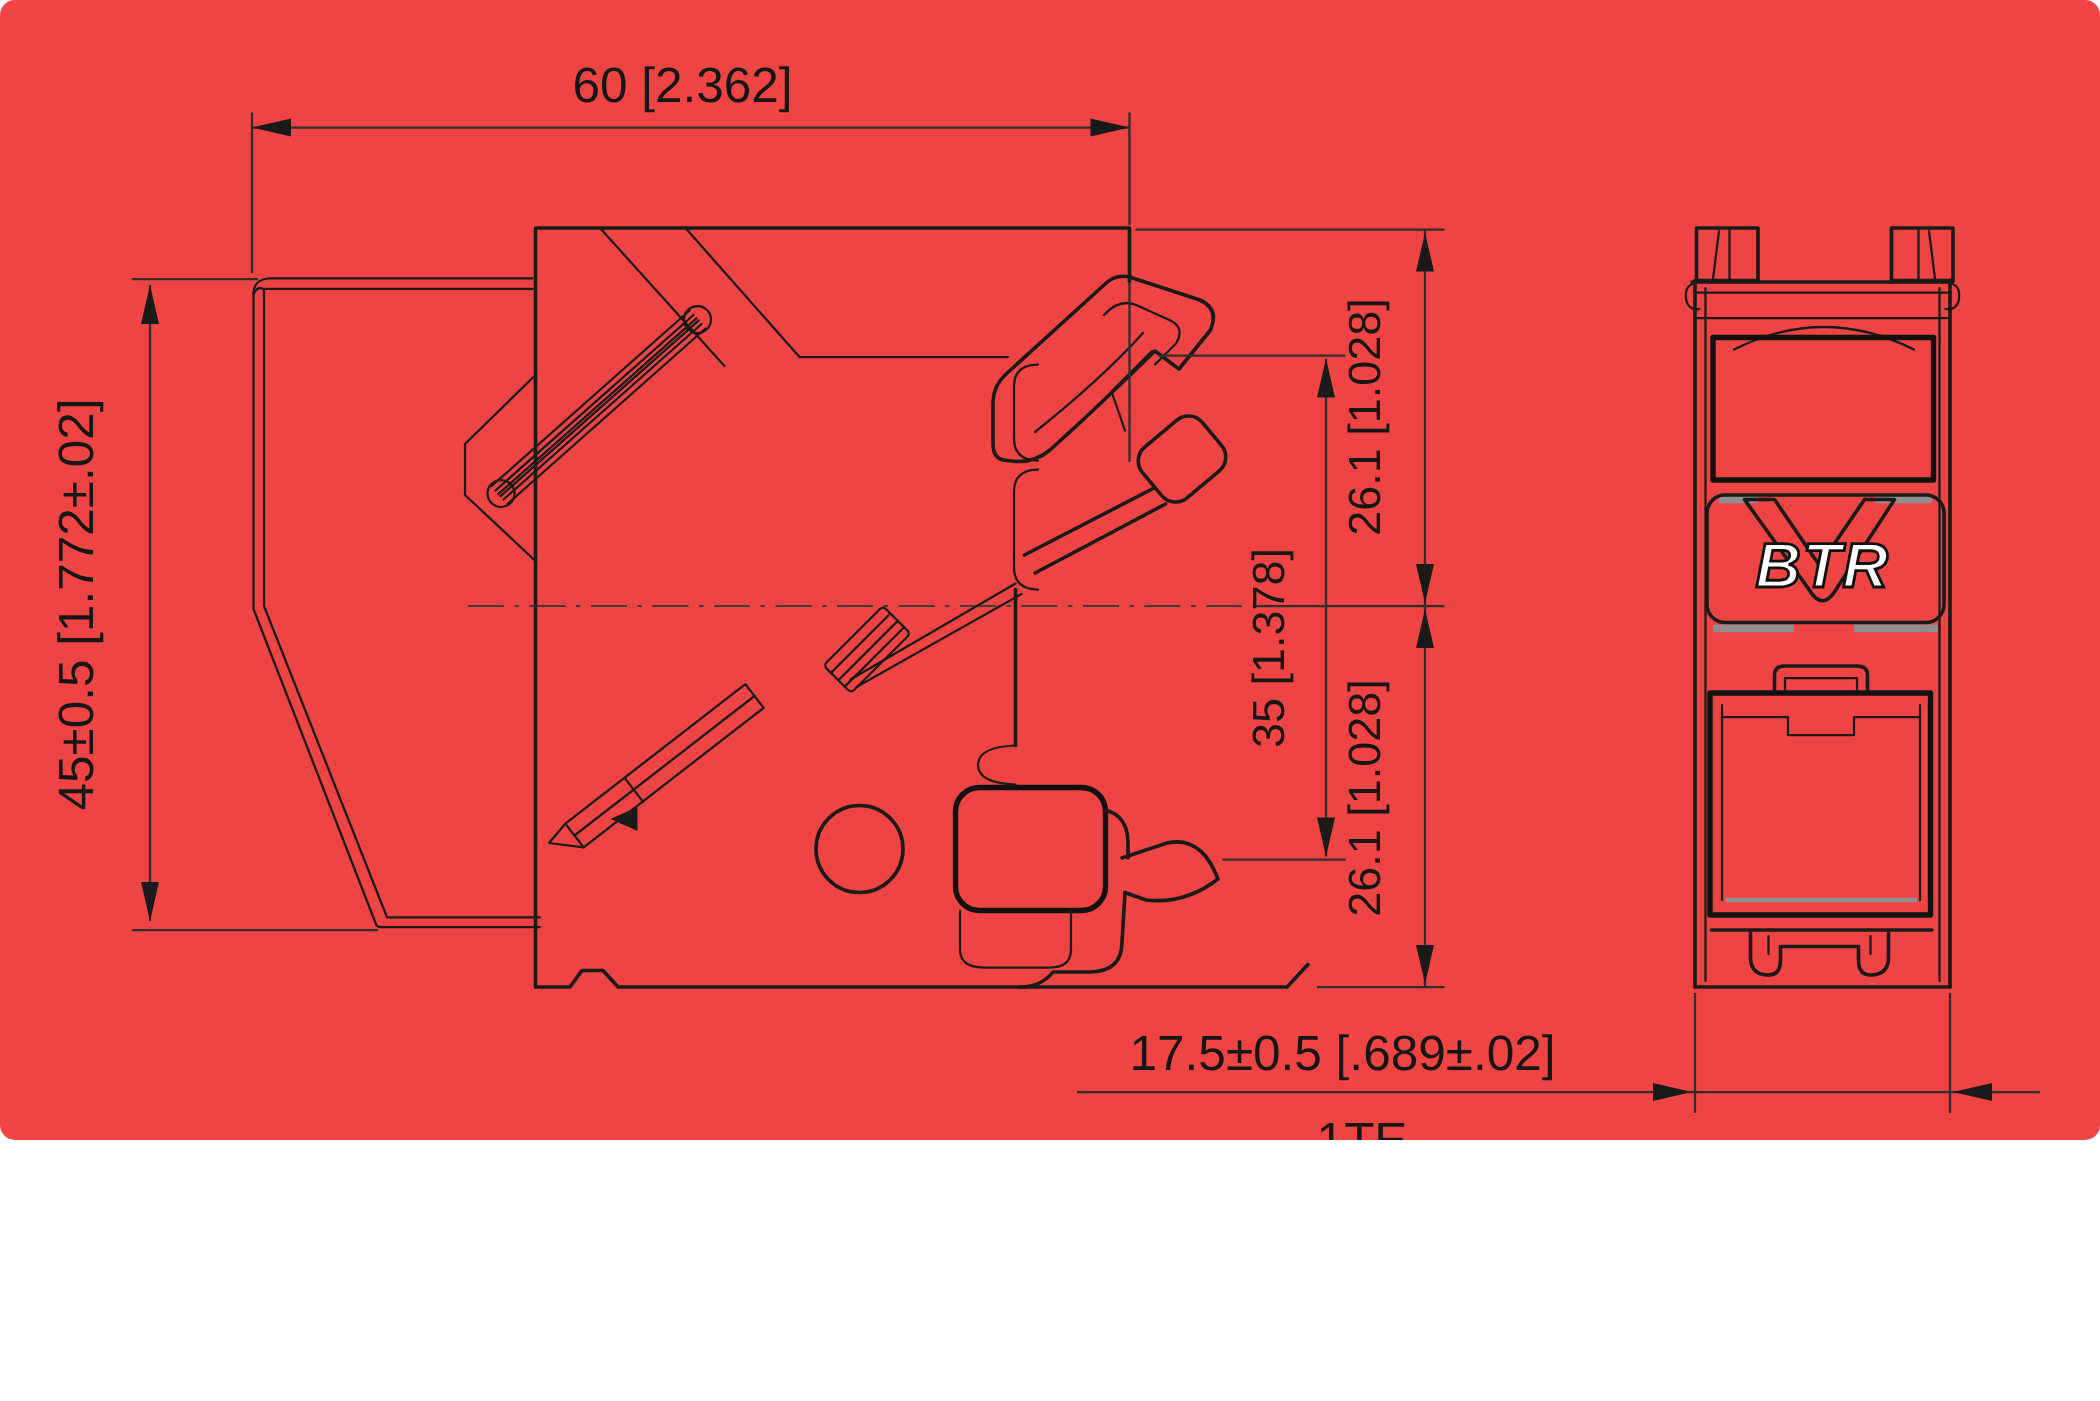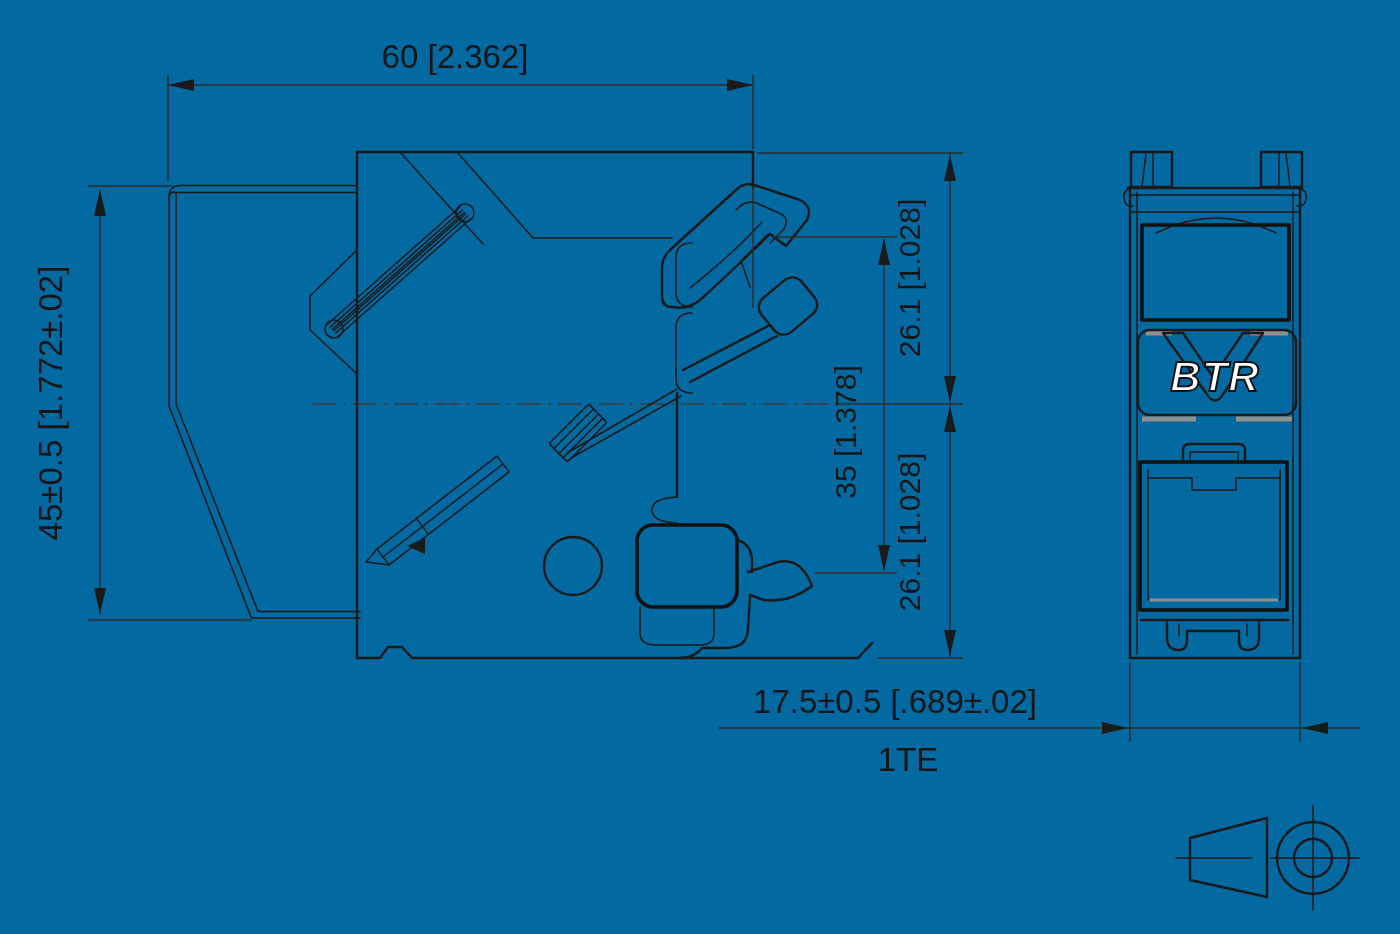--- a/index.html
+++ b/index.html
@@ -1,16 +1,16 @@
 <!DOCTYPE html>
 <html><head>
 <meta charset="utf-8">
 <style>
   html,body{margin:0;padding:0;background:#ffffff;}
-  #canvas{position:relative;width:1400px;height:934px;background:#0369a1;overflow:hidden;}
+  #canvas{position:relative;width:1400px;height:760px;background:#ef4444;overflow:hidden;border-radius:10px;}
   svg{display:block}
   .s1{stroke:#1a1a1a;stroke-width:1.5;fill:none;stroke-linejoin:round;stroke-linecap:round}
   .s2{stroke:#1a1a1a;stroke-width:2.4;fill:none;stroke-linejoin:round;stroke-linecap:round}
   .s3{stroke:#111;stroke-width:3.6;fill:none;stroke-linejoin:round;stroke-linecap:round}
   .dim{stroke:#2e2e2e;stroke-width:1.5;fill:none;stroke-linecap:butt}
   .arr{fill:#1a1a1a;stroke:none}
   .cl{stroke:#3c3c3c;stroke-width:1.4;fill:none;stroke-dasharray:24 7 3 7}
   .gray{stroke:#8f8f8f;stroke-width:5;fill:none}
   .gray2{stroke:#8f8f8f;stroke-width:3;fill:none}
   text{font-family:"Liberation Sans","DejaVu Sans",sans-serif;fill:#161616}

